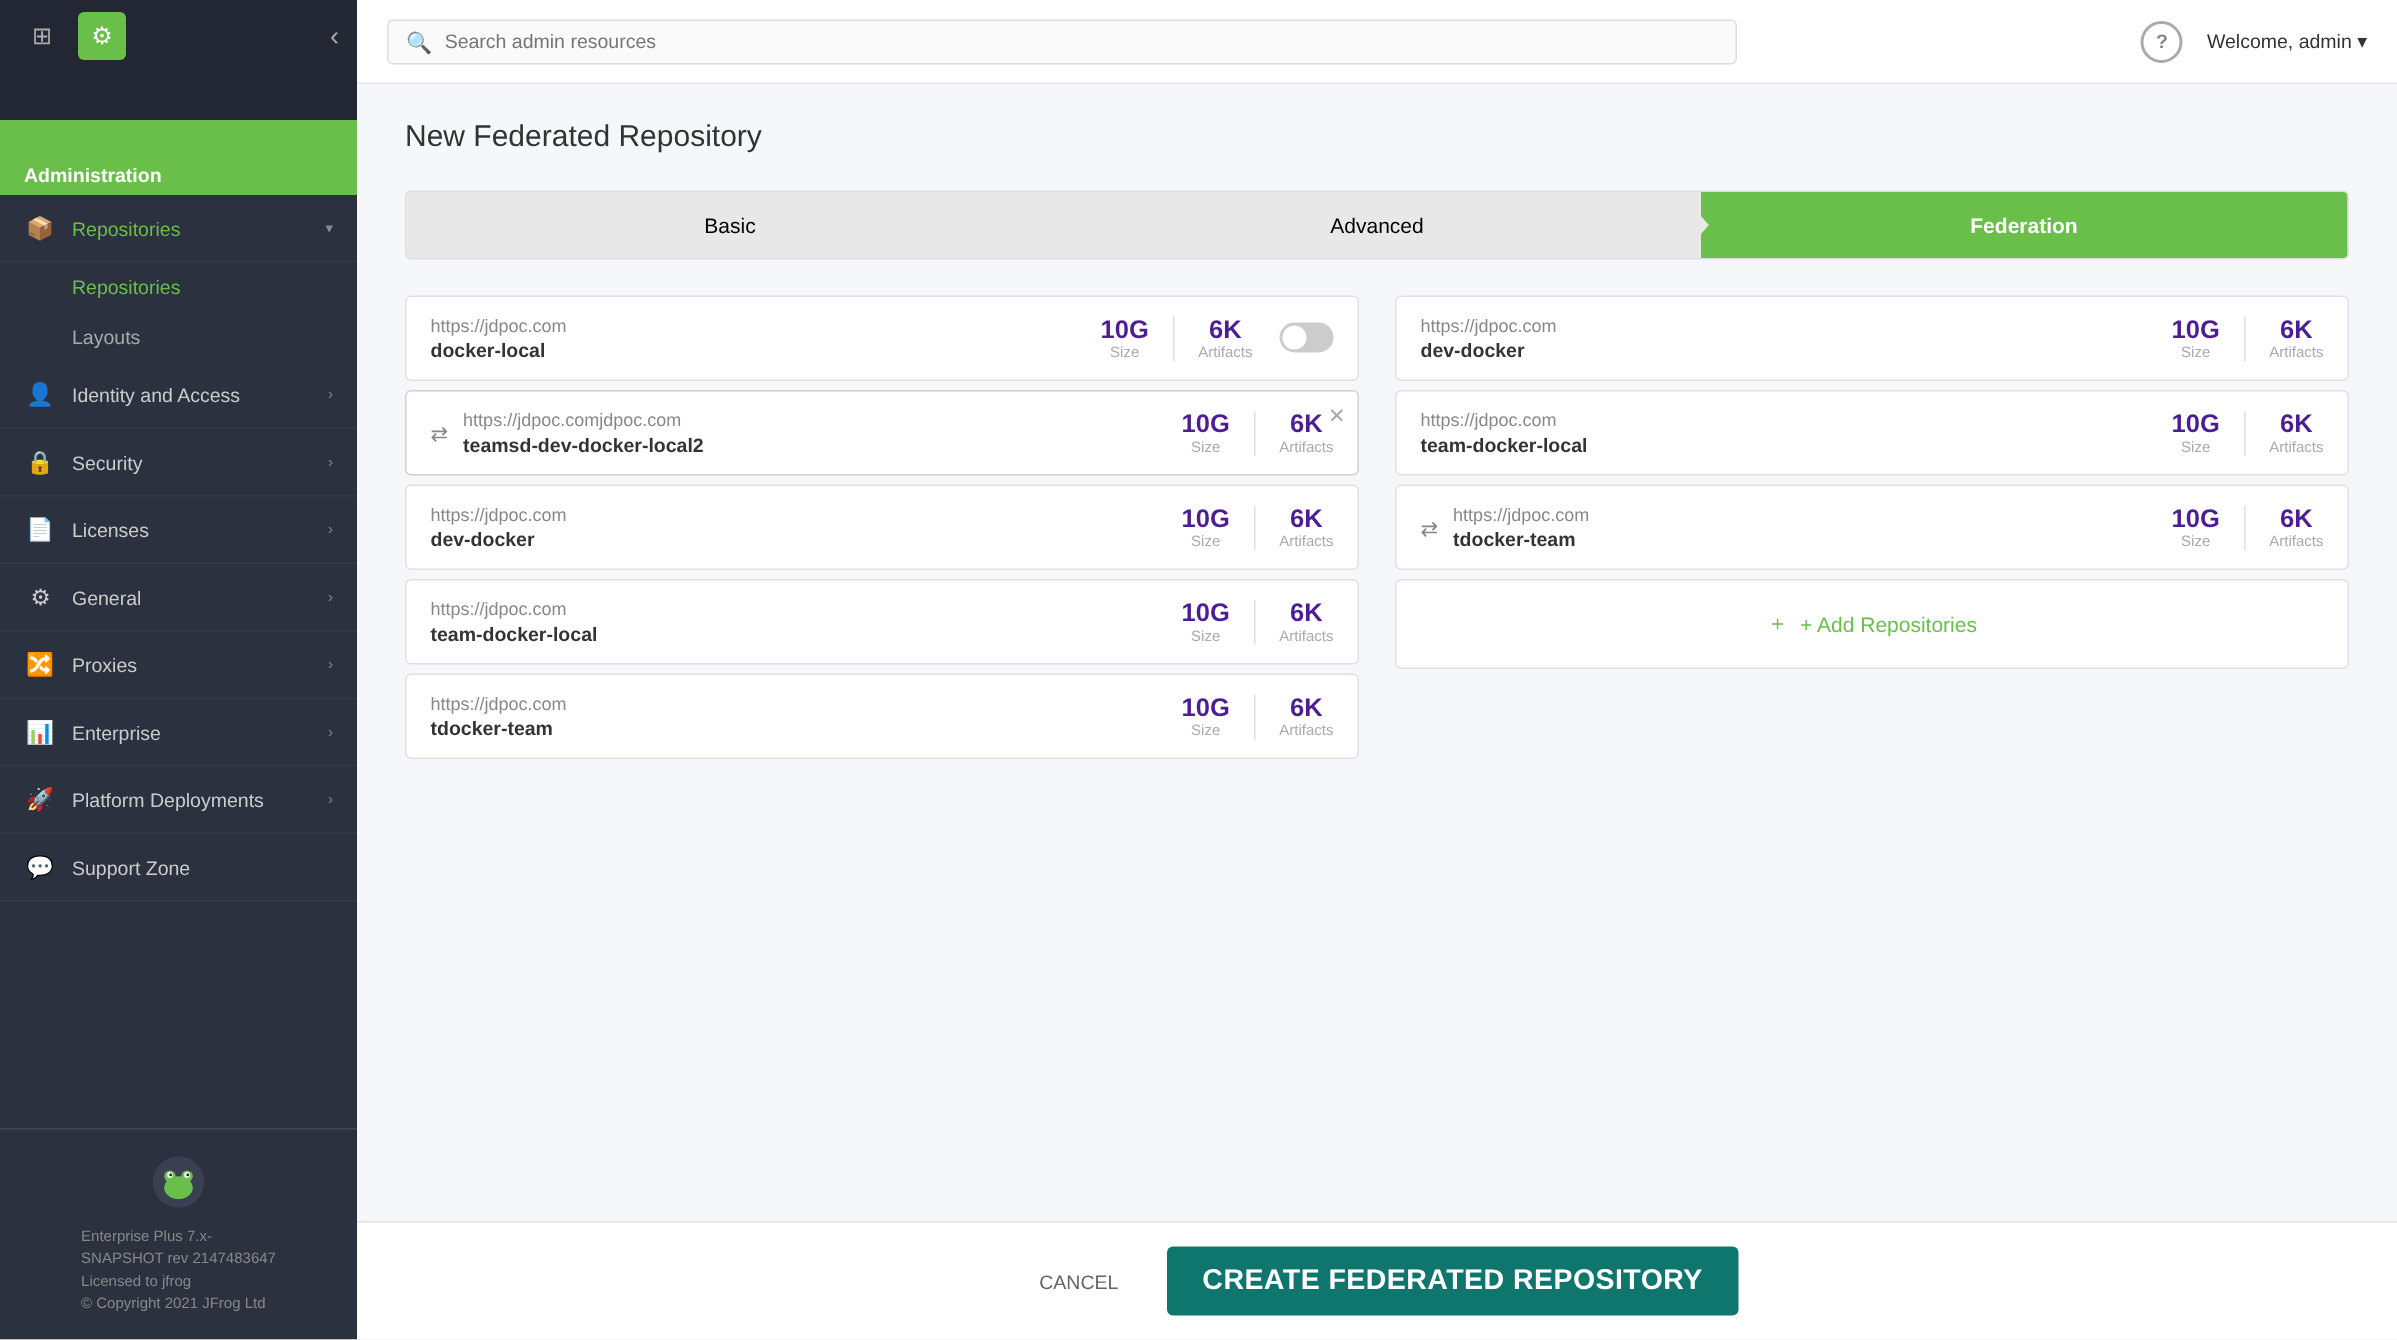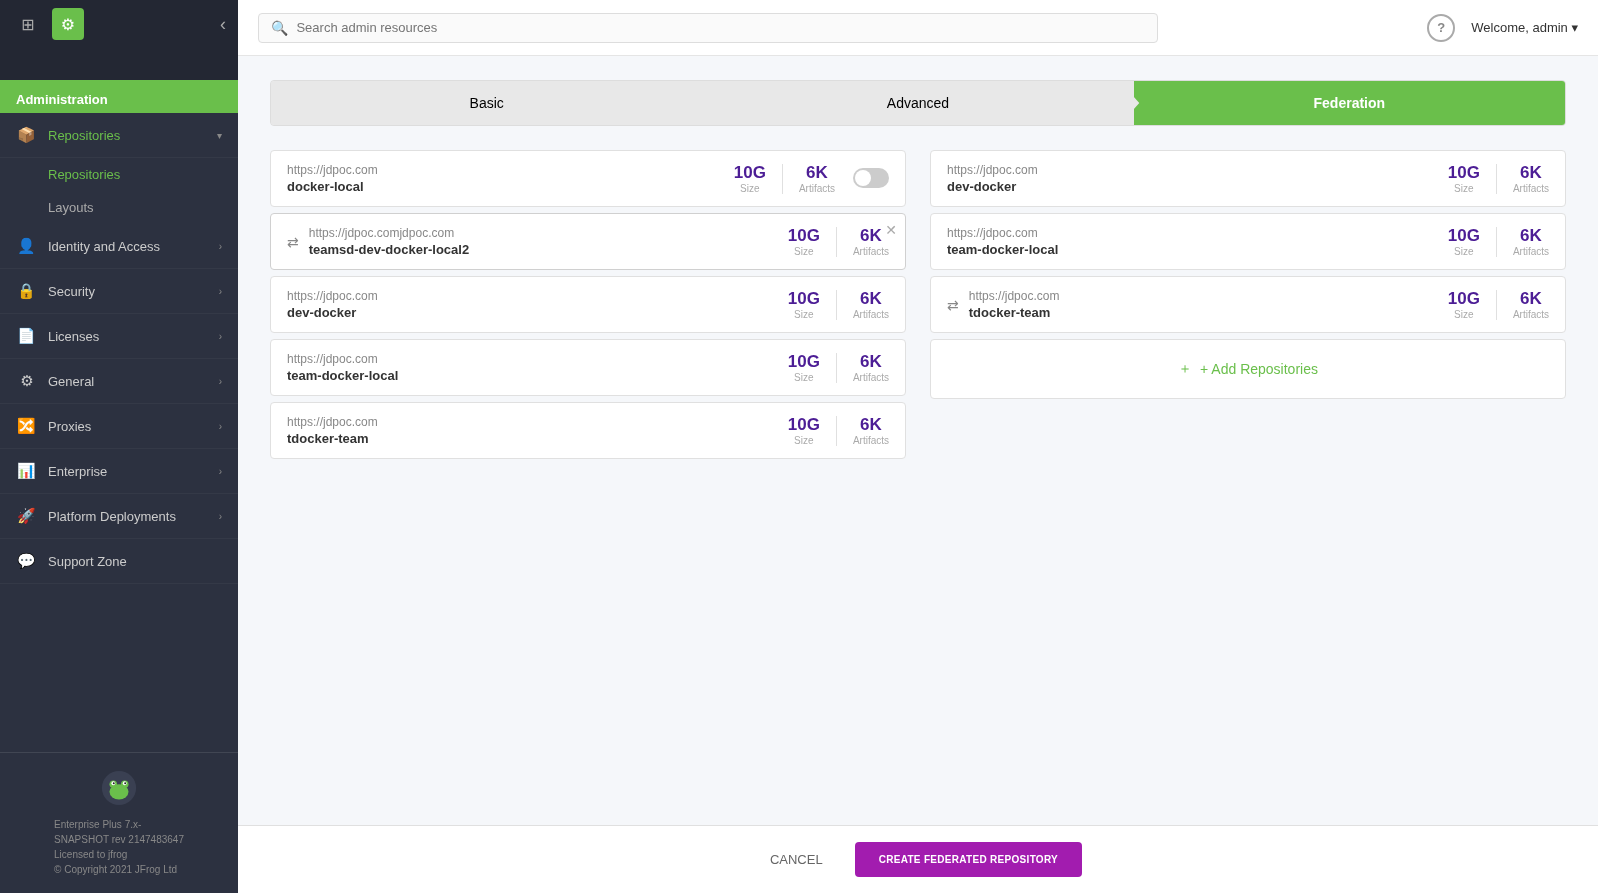--- a/index.html
+++ b/index.html
@@ -7,21 +7,21 @@
 
     
     .sidebar { width: 238px; min-width: 238px; background: #2c3140; display: flex; flex-direction: column; height: 100%; color: #ccc; }
     .sidebar-logo { padding: 16px 16px; display: flex; align-items: center; background: #232733; gap: 8px; }
 
     .sidebar-top-icons { display: flex; align-items: center; padding: 8px 12px; background: #232733; gap: 8px; }
     .sidebar-icon-btn { width: 32px; height: 32px; border-radius: 4px; display: flex; align-items: center; justify-content: center; cursor: pointer; color: #aaa; font-size: 16px; }
     .sidebar-icon-btn.active { background: #6abf4b; color: white; }
     .sidebar-collapse { margin-left: auto; color: #aaa; cursor: pointer; font-size: 18px; }
 
-    .sidebar-section-header { padding: 12px 16px 6px; font-size: 13px; font-weight: 600; color: white; background: #6abf4b; margin: 0; }
+    .sidebar-section-header { padding: 29px 16px 6px; font-size: 13px; font-weight: 600; color: white; background: #6abf4b; margin: 0; }
 
     .sidebar-item { display: flex; align-items: center; padding: 11px 16px; cursor: pointer; color: #ccc; font-size: 13px; border-bottom: 1px solid rgba(255,255,255,0.04); transition: background 0.15s; }
     .sidebar-item.active { color: #6abf4b; }
     .sidebar-item .item-icon { width: 22px; height: 22px; display: flex; align-items: center; justify-content: center; margin-right: 10px; font-size: 15px; }
     .sidebar-item .item-label { flex: 1; }
     .sidebar-item .item-arrow { font-size: 10px; color: #888; }
 
     .sidebar-sub-item { padding: 9px 16px 9px 48px; cursor: pointer; color: #aaa; font-size: 13px; }
     .sidebar-sub-item.active { color: #6abf4b; }
 
@@ -79,21 +79,21 @@
     .toggle-knob { width: 16px; height: 16px; border-radius: 50%; background: white; transition: transform 0.2s; }
     .repo-close { position: absolute; top: 8px; right: 8px; color: #aaa; cursor: pointer; font-size: 14px; }
     .repo-sync-icon { color: #888; font-size: 14px; }
 
     
     .add-repos-card { background: white; border: 1px solid #e0e0e0; border-radius: 4px; padding: 16px; display: flex; align-items: center; justify-content: center; cursor: pointer; margin-bottom: 6px; color: #6abf4b; font-size: 14px; font-weight: 500; gap: 8px; min-height: 60px; }
 
     
     .bottom-bar { background: white; border-top: 1px solid #e0e0e0; padding: 16px 46px; display: flex; align-items: center; justify-content: center; gap: 16px; }
     .btn-cancel { background: transparent; border: none; color: #666; font-size: 13px; cursor: pointer; padding: 10px 16px; font-weight: 500; }
-    .btn-create { background: #a21caf; color: white; border: none; border-radius: 4px; padding: 12px 24px; font-size: 10px; font-weight: 600; cursor: pointer; letter-spacing: 0.3px; }
+    .btn-create { background: #0f766e; color: white; border: none; border-radius: 4px; padding: 12px 24px; font-size: 19px; font-weight: 600; cursor: pointer; letter-spacing: 0.3px; }
 
     
     .frog-svg { width: 38px; height: 38px; }
   </style>
 </head>
 <body>
 
 <div class="sidebar">
   <div class="sidebar-top-icons">
     <div class="sidebar-icon-btn">⊞</div>
@@ -191,20 +191,21 @@
       <span class="search-icon">🔍</span>
       <input type="text" placeholder="Search admin resources" style="">
     </div>
     <div class="topbar-right">
       <div class="help-btn">?</div>
       <div class="welcome-text">Welcome, admin ▾</div>
     </div>
   </div>
 
   <div class="page-content">
+    <div class="page-title">New  Federated  Repository</div>
 
     <div class="wizard-tabs">
       <div class="wizard-tab done">
         <span>Basic</span>
       </div>
       <div class="wizard-tab done">
         <span>Advanced</span>
       </div>
       <div class="wizard-tab active">
         <span>Federation</span>

